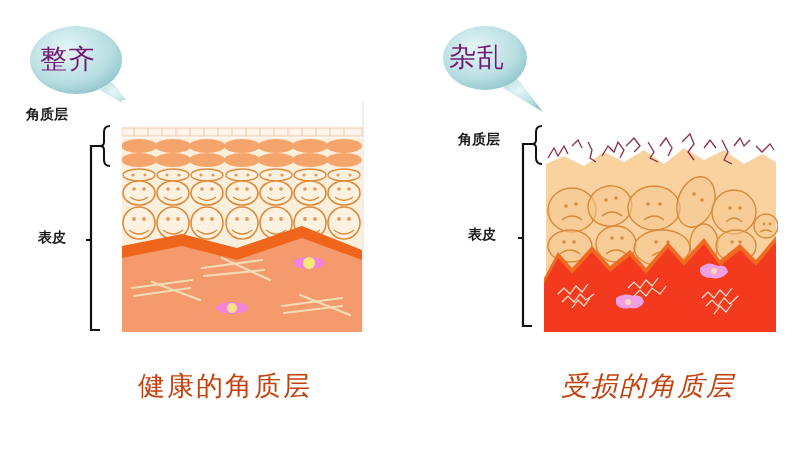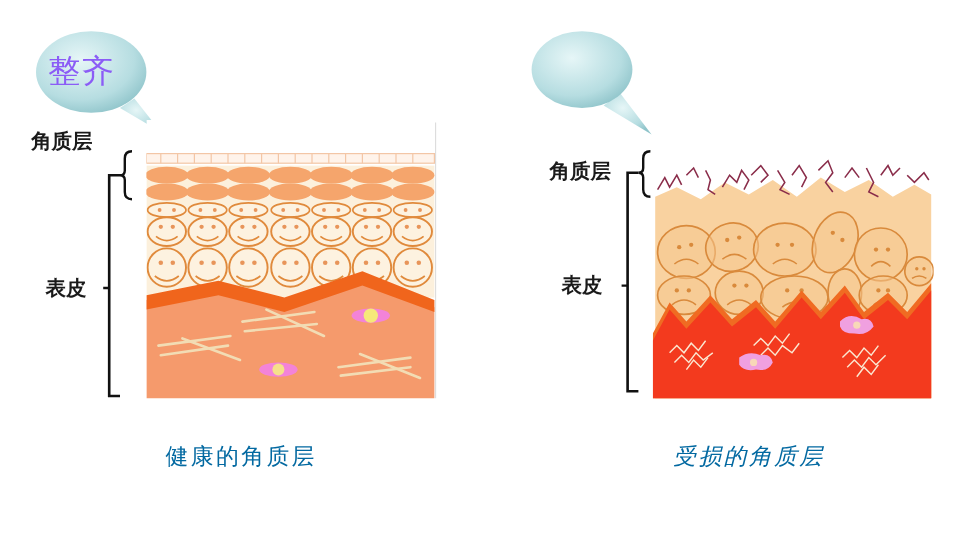--- a/index.html
+++ b/index.html
@@ -1,20 +1,20 @@
 <!DOCTYPE html>
 <html><head>
 <meta charset="utf-8">
 <style>
   html, body { margin: 0; padding: 0; background: #ffffff; }
   body { width: 800px; height: 449px; position: relative; overflow: hidden; font-family: "DejaVu Sans", sans-serif; }
   .abs { position: absolute; }
-  .bubble-text { font-family: "DejaVu Sans", sans-serif; font-size: 27px; color: #8b5cf6; letter-spacing: 1px; }
-  .lbl { font-family: "DejaVu Serif", serif; font-weight: bold; font-size: 17px; color: #1a1a1a; }
-  .caption { font-family: "DejaVu Sans", sans-serif; font-size: 19px; color: #0369a1; letter-spacing: 2px; }
+  .bubble-text { font-family: "DejaVu Sans", sans-serif; font-size: 27px; color: #701a75; letter-spacing: 1px; }
+  .lbl { font-family: "DejaVu Serif", serif; font-weight: bold; font-size: 14px; color: #1a1a1a; }
+  .caption { font-family: "DejaVu Sans", sans-serif; font-size: 27px; color: #c2410c; letter-spacing: 2px; }
 </style>
 </head>
 <body>
 
 <div class="abs" style="left:24px;top:22px;width:112px;height:92px;">
   <svg width="112" height="92" viewBox="0 0 112 92">
     <defs>
       <radialGradient id="bg1" cx="40%" cy="35%" r="70%">
         <stop offset="0%" stop-color="#e6f6f7"></stop>
         <stop offset="70%" stop-color="#b6dde1"></stop>
@@ -202,20 +202,21 @@
     <defs>
       <radialGradient id="bg2" cx="40%" cy="35%" r="70%">
         <stop offset="0%" stop-color="#e6f6f7"></stop>
         <stop offset="70%" stop-color="#b6dde1"></stop>
         <stop offset="100%" stop-color="#8fc4ca"></stop>
       </radialGradient>
     </defs>
     <path d="M80 56 L106 90 L66 66 Z" fill="url(#bg2)"></path>
     <ellipse cx="48" cy="36" rx="42" ry="32" fill="url(#bg2)"></ellipse>
   </svg>
+  <div class="abs bubble-text" style="left:12px;top:17px;">杂乱</div>
 </div>
 
 <div class="abs lbl" style="left:458px;top:131px;">角质层</div>
 <div class="abs lbl" style="left:468px;top:226px;">表皮</div>
 
 <svg class="abs" style="left:510px;top:122px;" width="36" height="210" viewBox="0 0 36 210">
   <path d="M32 4 Q26 4 26 10 L26 18 Q26 22 22 22 Q26 22 26 26 L26 36 Q26 42 32 42" fill="none" stroke="#111" stroke-width="2"></path>
   <path d="M22 22 L13 22 L13 204 L22 204" fill="none" stroke="#111" stroke-width="2.2"></path>
   <path d="M8 116 L13 116" stroke="#111" stroke-width="2"></path>
 </svg>

